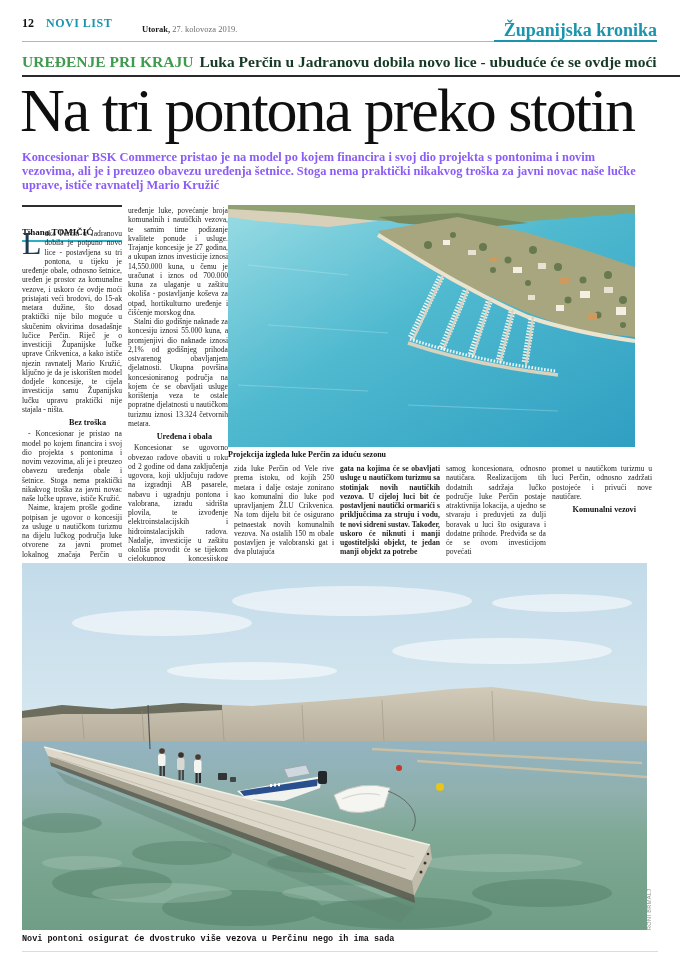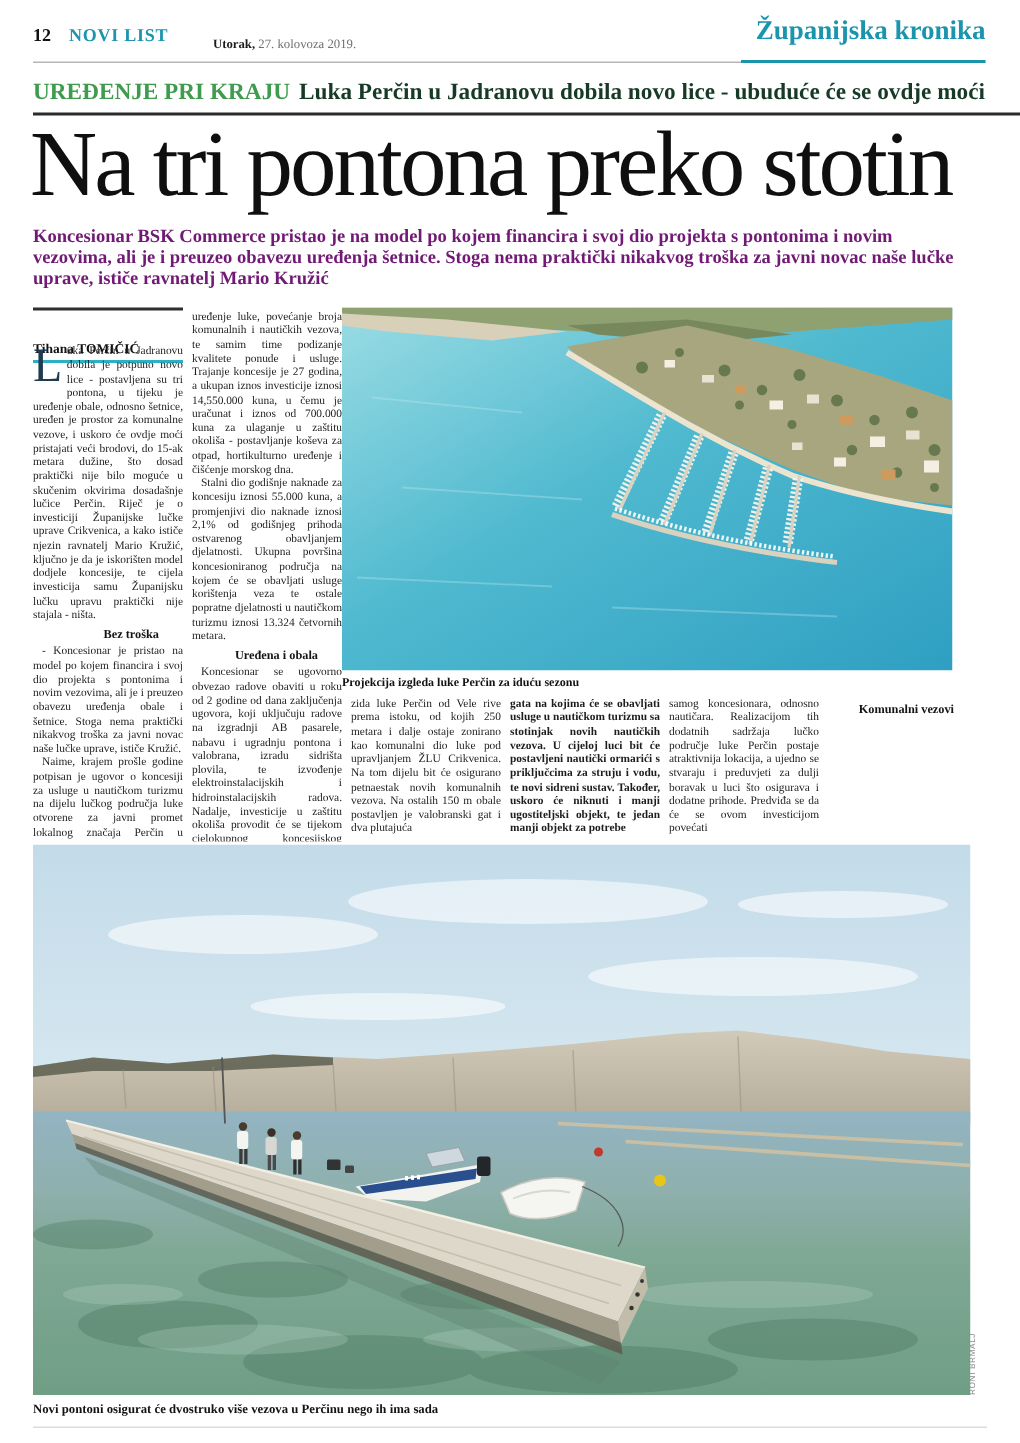--- a/index.html
+++ b/index.html
@@ -5,35 +5,35 @@
   html,body{margin:0;padding:0;background:#ffffff;}
   #page{position:relative;width:680px;height:962px;background:#fff;overflow:hidden;
         font-family:"Liberation Serif","DejaVu Serif",serif;color:#1d1d1d;}
   .abs{position:absolute;}
 
   
   .pageno{left:22px;top:16px;font-size:12px;font-weight:bold;color:#121212;}
   .brand{left:46px;top:16px;font-size:12px;font-weight:bold;color:#1b95ad;letter-spacing:.5px;}
   .date{left:142px;top:24px;font-size:8.5px;color:#6e6e6e;}
   .date b{color:#1c1c1c;text-align:center;}
-  .section{right:23px;top:10px;font-size:18px;font-weight:bold;color:#1b95ad;text-align:right;}
+  .section{right:23px;top:20px;font-size:18px;font-weight:bold;color:#1b95ad;text-align:right;}
   .rule-gray{left:22px;top:41px;width:635px;height:1px;background:#b5b5b5;}
   .rule-teal{left:494px;top:40px;width:163px;height:2px;background:#1b95ad;}
 
   
   .kicker{left:22px;top:53px;width:658px;height:20px;font-size:15.5px;font-weight:bold;
           white-space:nowrap;overflow:hidden;}
   .kicker .tag{color:#3f9b4d;margin-right:6px;}
   .kicker .ktext{color:#173a26;}
   .kicker-rule{left:22px;top:75px;width:658px;height:2px;background:#2b2b2b;}
 
   
   .headline{left:20px;top:74px;width:900px;font-size:62px;line-height:72px;color:#0f0f0f;
             letter-spacing:-2px;white-space:nowrap;}
-  .lead{left:22px;top:151px;width:614px;font-size:12.4px;line-height:13.8px;font-weight:bold;color:#701a75;}
+  .lead{left:22px;top:151px;width:614px;font-size:12.4px;line-height:13.8px;font-weight:bold;color:#8b5cf6;}
 
   
   .byline{left:22px;top:205px;width:100px;border-top:2px solid #2e2e2e;border-bottom:2px solid #2ab2c4;
           padding:20px 0 3px;font-size:9px;font-weight:bold;color:#111;}
 
   
   .col{width:100px;font-size:7.6px;line-height:9.25px;text-align:justify;color:#1d1d1d;overflow:hidden;}
   .col p{margin:0;}
   .col p.indent{text-indent:6px;}
   .col h4{font-size:8.2px;margin:4px 16px 2px;font-weight:bold;color:#141414;text-align:right;}
@@ -42,21 +42,21 @@
   #col2{left:128px;top:206px;height:355px;}
   #col3{left:234px;top:464px;height:97px;}
   #col4{left:340px;top:464px;height:97px;font-weight:bold;}
   #col5{left:446px;top:464px;height:97px;}
   #col6{left:552px;top:464px;height:97px;}
 
   
   .photo1{left:228px;top:205px;width:407px;height:242px;}
   .caption1{left:228px;top:450px;width:407px;font-size:8px;font-weight:bold;color:#131313;}
   .photo2{left:22px;top:563px;width:625px;height:367px;}
-  .caption2{left:22px;top:934px;width:612px;font-size:8.5px;font-weight:bold;color:#131313;}
+  .caption2{left:22px;top:934px;width:612px;font-size:8.5px;font-weight:bold;color:#131313;font-family:Liberation Mono, monospace;}
   .credit{left:646px;top:876px;height:54px;font-family:"Liberation Sans","DejaVu Sans",sans-serif;
           font-size:5.5px;color:#8a8a8a;writing-mode:vertical-rl;transform:rotate(180deg);letter-spacing:.4px;}
   .rule-bottom{left:22px;top:951px;width:636px;height:1px;background:#dcdcdc;}
   svg{display:block;}
 </style>
 </head>
 <body>
 
 <div id="page">
 
@@ -172,20 +172,21 @@
   <div class="abs col" id="col3">
     <p>zida luke Perčin od Vele rive prema istoku, od kojih 250 metara i dalje ostaje zonirano kao komunalni dio luke pod upravljanjem ŽLU Crikvenica. Na tom dijelu bit će osigurano petnaestak novih komunalnih vezova. Na ostalih 150 m obale postavljen je valobranski gat i dva plutajuća</p>
   </div>
   <div class="abs col" id="col4">
     <p>gata na kojima će se obavljati usluge u nautičkom turizmu sa stotinjak novih nautičkih vezova. U cijeloj luci bit će postavljeni nautički ormarići s priključcima za struju i vodu, te novi sidreni sustav. Također, uskoro će niknuti i manji ugostiteljski objekt, te jedan manji objekt za potrebe</p>
   </div>
   <div class="abs col" id="col5">
     <p>samog koncesionara, odnosno nautičara. Realizacijom tih dodatnih sadržaja lučko područje luke Perčin postaje atraktivnija lokacija, a ujedno se stvaraju i preduvjeti za dulji boravak u luci što osigurava i dodatne prihode. Predviđa se da će se ovom investicijom povećati</p>
   </div>
   <div class="abs col" id="col6">
+    <p>promet u nautičkom turizmu u luci Perčin, odnosno zadržati postojeće i privući nove nautičare.</p>
     <h4>Komunalni vezovi</h4>
   </div>
 
   <div class="abs photo2">
     <svg width="625" height="367" viewBox="0 0 625 367">
       <defs>
         <linearGradient id="sky2" x1="0" y1="0" x2="0" y2="1">
           <stop offset="0" stop-color="#c3dbe9"></stop>
             <stop offset="1" stop-color="#d8e9f1"></stop>
         </linearGradient>

